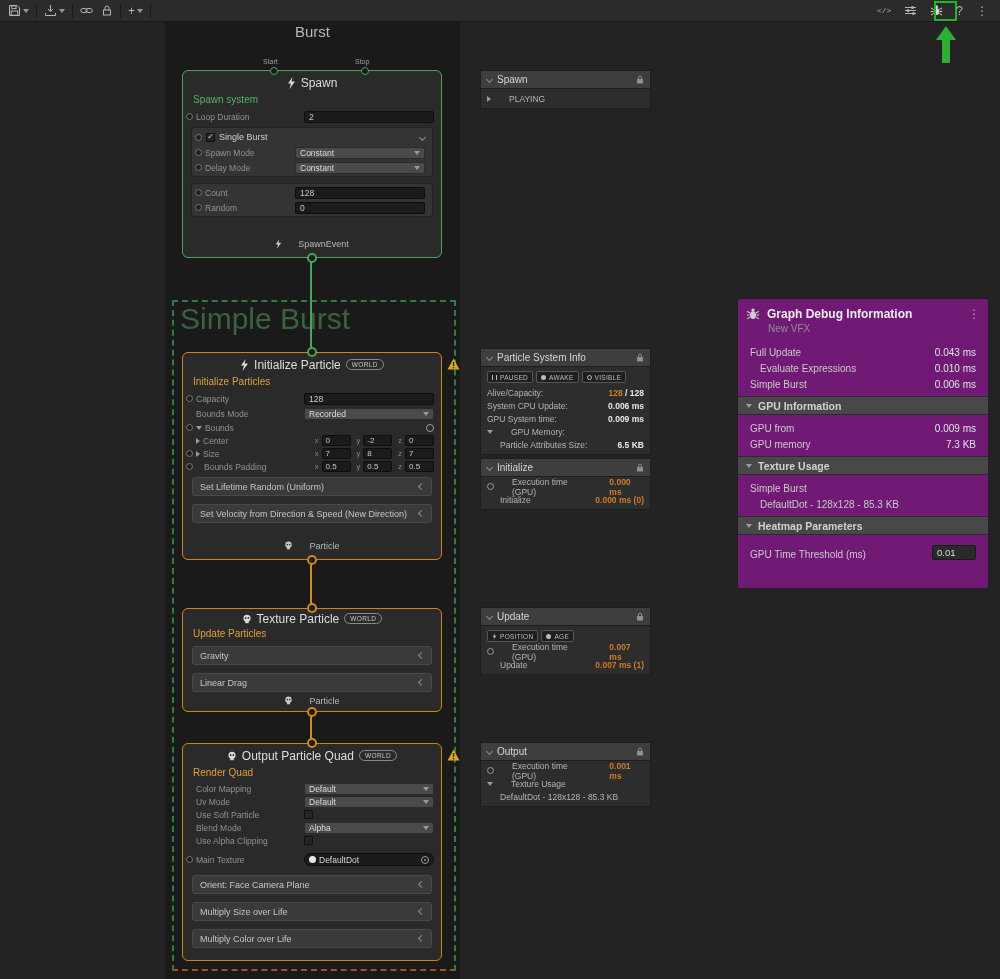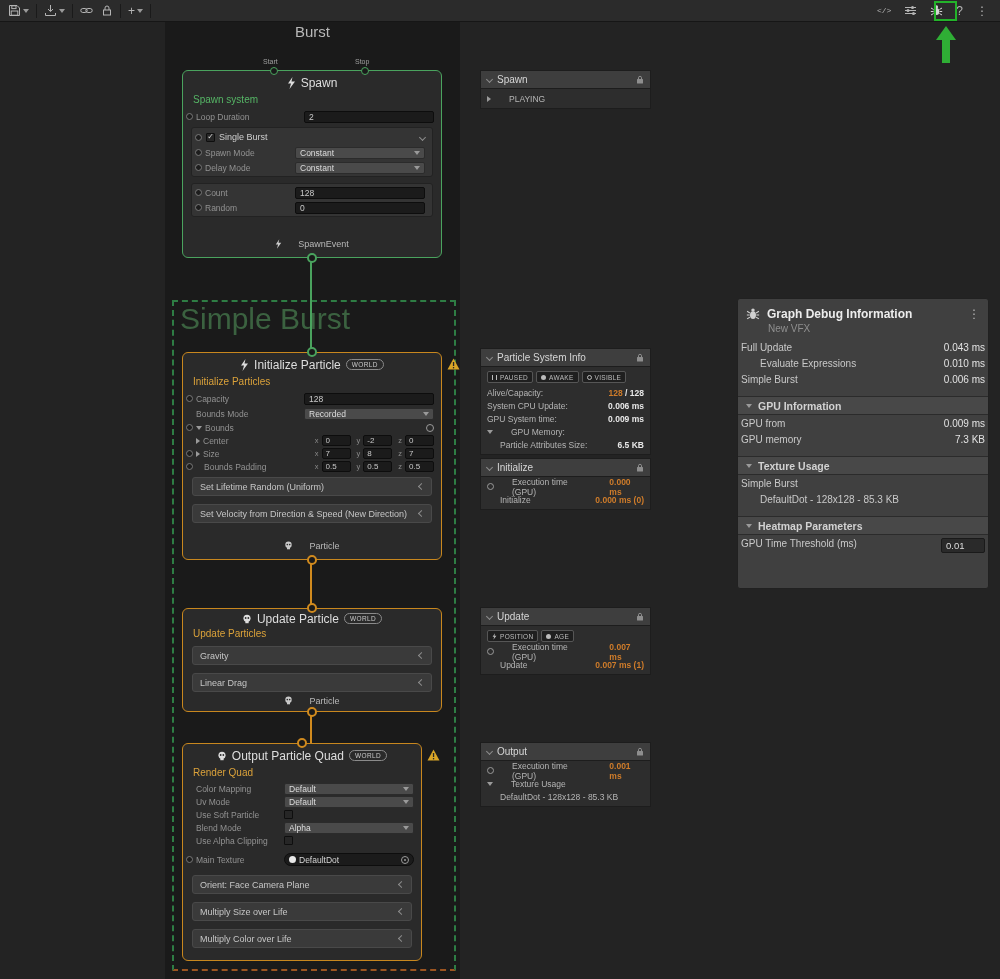--- a/index.html
+++ b/index.html
@@ -70,26 +70,26 @@
 .kv .v.orange{color:#cf7c2a}
 .kv .v .dim{color:#e8e8e8}
 .kv.ind{padding-left:13px}
 .badges{display:flex;gap:3px;margin:1px 0 3px}
 .sbadge{display:flex;align-items:center;gap:3px;border:1px solid #565656;border-radius:2px;background:#1f1f1f;padding:0 4px;height:12px;font-size:6.5px;color:#bdbdbd;letter-spacing:.3px}
 .pbars{width:5px;height:5px;border-left:1.5px solid #bbb;border-right:1.5px solid #bbb}
 .dotf{width:5px;height:5px;border-radius:50%;background:#bbb}
 .dotr{width:5px;height:5px;border-radius:50%;border:1px solid #bbb}
 .clk{width:7px;height:7px;min-width:7px;border:1px solid #999;border-radius:50%}
 
-.gdi{position:absolute;left:737px;top:298px;width:252px;background:#404040;border:1px solid #212121;border-radius:3px;z-index:5;padding-bottom:28px}
+.gdi{position:absolute;left:737px;top:298px;width:252px;background:#701a75;border:1px solid #212121;border-radius:3px;z-index:5;padding-bottom:28px}
 .gdi-h{display:flex;align-items:center;gap:7px;padding:8px 8px 0 8px}
 .gdi-title{font-size:12px;color:#ededed;font-weight:bold;flex:1}
 .gdi-sub{font-size:10px;color:#8f8f8f;padding:2px 8px 8px 30px}
 .gdi-sec{height:19px;background:#484848;border-top:1px solid #2b2b2b;border-bottom:1px solid #2b2b2b;display:flex;align-items:center;gap:6px;padding:0 8px;font-size:10.5px;color:#d2d2d2;font-weight:bold;margin-bottom:3px}
-.gdi-row{display:flex;height:16px;align-items:flex-start;padding:0 3px;font-size:10px;color:#c9c9c9}
+.gdi-row{display:flex;height:16px;align-items:flex-end;padding:0 12px;font-size:10px;color:#c9c9c9}
 .gdi-row .v{margin-left:auto;color:#e2e2e2}
 .gdi-row.ind{padding-left:22px}
 .gdi-gap{height:6px}
 .gdi-input{width:44px;height:15px;background:#2a2a2a;border:1px solid #1a1a1a;border-radius:2px;color:#ddd;font-size:9.5px;padding:0 4px;margin-left:auto;font-family:"Liberation Sans",sans-serif}
 
 .hl-box{position:absolute;left:934px;top:1px;width:23px;height:20px;border:2px solid #23b32a;z-index:30}
 .arrow-head{position:absolute;left:936px;top:26px;width:0;height:0;border-left:10px solid transparent;border-right:10px solid transparent;border-bottom:14px solid #2fae35;z-index:30}
 .arrow-shaft{position:absolute;left:942px;top:39px;width:8px;height:24px;background:#2fae35;z-index:30}
 svg{display:block}
 </style>
@@ -349,21 +349,21 @@
   <span class="port-c top o"></span>
   <div class="node-header">
     <span>
         <svg width="10" height="10" viewBox="0 0 9 9">
           <circle cx="4.5" cy="3.8" r="3.2" fill="#ddd"></circle>
           <rect x="3" y="6" width="3" height="2.3" fill="#ddd"></rect>
           <circle cx="3.3" cy="3.6" r="0.8" fill="#2a2a2a"></circle>
           <circle cx="5.7" cy="3.6" r="0.8" fill="#2a2a2a"></circle>
         </svg>
       </span>
-    <span>Update Particle</span>
+    <span>Texture Particle</span>
     <span class="badge">WORLD</span>
   </div>
   <div class="ctx-label orange-text">Update Particles</div>
   <div class="block">
       <span>Gravity</span>
       <span class="chev-l"></span>
     </div>
   <div class="block">
       <span>Linear Drag</span>
       <span class="chev-l"></span>
@@ -375,21 +375,21 @@
           <rect x="3" y="6" width="3" height="2.3" fill="#c9c9c9"></rect>
           <circle cx="3.3" cy="3.6" r="0.8" fill="#2a2a2a"></circle>
           <circle cx="5.7" cy="3.6" r="0.8" fill="#2a2a2a"></circle>
         </svg>
       </span>
     <span>Particle</span>
     <span class="port-c bot o"></span>
   </div>
 </div>
 
-<div class="node orange" style="left:182px;top:743px;width:240px;height:218px">
+<div class="node orange" style="left:182px;top:743px;width:260px;height:218px">
   <span class="port-c top o"></span>
   <span class="warn">
       <svg width="13" height="12" viewBox="0 0 13 12">
         <polygon points="6.5,0.5 12.5,11.5 0.5,11.5" fill="#d9a527"></polygon>
         <rect x="5.9" y="4" width="1.3" height="4" fill="#262626"></rect>
         <rect x="5.9" y="9" width="1.3" height="1.4" fill="#262626"></rect>
       </svg>
     </span>
   <div class="node-header">
     <span>

